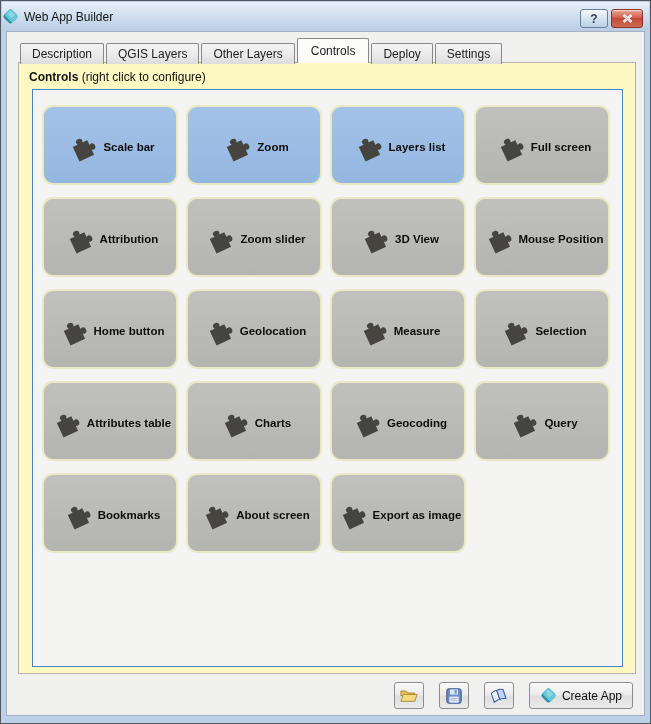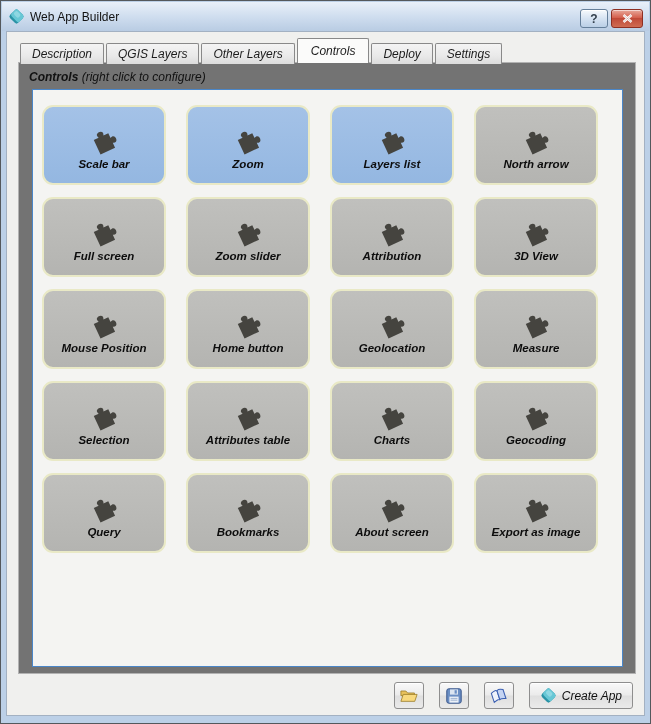--- a/index.html
+++ b/index.html
@@ -12,21 +12,21 @@
     background: #bcd0e7;
     border: 1px solid #54585c;
     overflow: hidden;
   }
 
   
   .titlebar {
     position: absolute; left: 1px; right: 1px; top: 1px; height: 29px;
     background: linear-gradient(#e9f0f9, #cddcee 55%, #b9cce3);
     display: flex; align-items: center;
-    padding-left: 6px;
+    padding-left: 0;
   }
   .app-icon { width: 17px; height: 17px; margin-right: 5px; }
   .title-text { font-size: 12px; color: #121212; }
   .caption-buttons { position: absolute; right: 6px; top: 7px; display: flex; gap: 3px; }
   .cap-btn {
     height: 19px; border-radius: 3px;
     display: flex; align-items: center; justify-content: center;
     font-size: 12px; font-weight: bold; cursor: default;
   }
   .help-btn {
@@ -40,21 +40,20 @@
     background: linear-gradient(#e8a89a, #d4604d 45%, #c04a38 50%, #cf6b52);
     border: 1px solid #8e2f22;
     box-shadow: inset 0 1px 0 rgba(255,255,255,.55);
   }
 
   
   .client {
     position: absolute; left: 5px; right: 5px; top: 30px; bottom: 7px;
     background: #f0f0ee;
     border: 1px solid #a3b1c2;
-    font-style: italic;
   }
 
   
   .tabbar {
     position: absolute; left: 13px; top: 10px; height: 21px;
     display: flex; align-items: flex-end; z-index: 2;
   }
   .tab {
     position: relative; top: 1px;
     padding: 3px 11px 3px 11px;
@@ -65,46 +64,46 @@
     margin-right: 2px; cursor: default; white-space: nowrap;
   }
   .tab.active {
     top: 0; padding: 5px 13px 5px 13px;
     background: #fbfbfa;
     z-index: 3;
   }
   .tabpane {
     position: absolute; left: 11px; top: 30px; width: 618px; height: 612px;
     border: 1px solid #b2b2b2;
-    background: #737373;
+    background: #fef9c3;
     z-index: 1;
   }
 
   .section-label { position: absolute; left: 10px; top: 7px; font-size: 12px; color: #111; }
   .section-label b { font-weight: bold; }
 
   
   .panel {
     position: absolute; left: 13px; top: 26px; width: 591px; height: 578px;
     border: 1px solid #4a86c8;
     background: #f4f4f2;
     overflow: hidden;
   }
   .grid {
     display: grid;
     grid-template-columns: repeat(4, 136px);
     gap: 12px 8px;
     padding: 15px 9px;
   }
   .ctl {
-    width: 124px; height: 80px;
+    width: 136px; height: 80px;
     border: 2px solid #e9e9c6;
     border-radius: 11px;
     background: linear-gradient(#c0c0bd, #b4b4b1);
-    display: flex; flex-direction: column; align-items: center; justify-content: center;
+    display: flex; flex-direction: row; align-items: center; justify-content: center;
     gap: 2px; padding-top: 4px;
     cursor: default;
   }
   .ctl.selected { background: linear-gradient(#a4c2e7, #94b7e1); }
   .ctl .puzzle { width: 36px; height: 32px; flex: none; }
   .ctl-label { font-size: 11.5px; font-weight: bold; color: #0d0d0d; white-space: nowrap; }
 
   
   .footer {
     position: absolute; right: 11px; top: 650px;
@@ -195,39 +194,33 @@
               <svg class="puzzle" viewBox="0 0 60 60">
                 <use href="#puzzle-shape"></use>
               </svg>
               <span class="ctl-label">Layers list</span>
             </div>
 
           <div class="ctl">
               <svg class="puzzle" viewBox="0 0 60 60">
                 <use href="#puzzle-shape"></use>
               </svg>
-              <span class="ctl-label">North arrow</span>
-            </div>
-          <div class="ctl">
-              <svg class="puzzle" viewBox="0 0 60 60">
-                <use href="#puzzle-shape"></use>
-              </svg>
               <span class="ctl-label">Full screen</span>
             </div>
           <div class="ctl">
               <svg class="puzzle" viewBox="0 0 60 60">
                 <use href="#puzzle-shape"></use>
               </svg>
+              <span class="ctl-label">Attribution</span>
+            </div>
+          <div class="ctl">
+              <svg class="puzzle" viewBox="0 0 60 60">
+                <use href="#puzzle-shape"></use>
+              </svg>
               <span class="ctl-label">Zoom slider</span>
-            </div>
-          <div class="ctl">
-              <svg class="puzzle" viewBox="0 0 60 60">
-                <use href="#puzzle-shape"></use>
-              </svg>
-              <span class="ctl-label">Attribution</span>
             </div>
 
           <div class="ctl">
               <svg class="puzzle" viewBox="0 0 60 60">
                 <use href="#puzzle-shape"></use>
               </svg>
               <span class="ctl-label">3D View</span>
             </div>
           <div class="ctl">
               <svg class="puzzle" viewBox="0 0 60 60">

